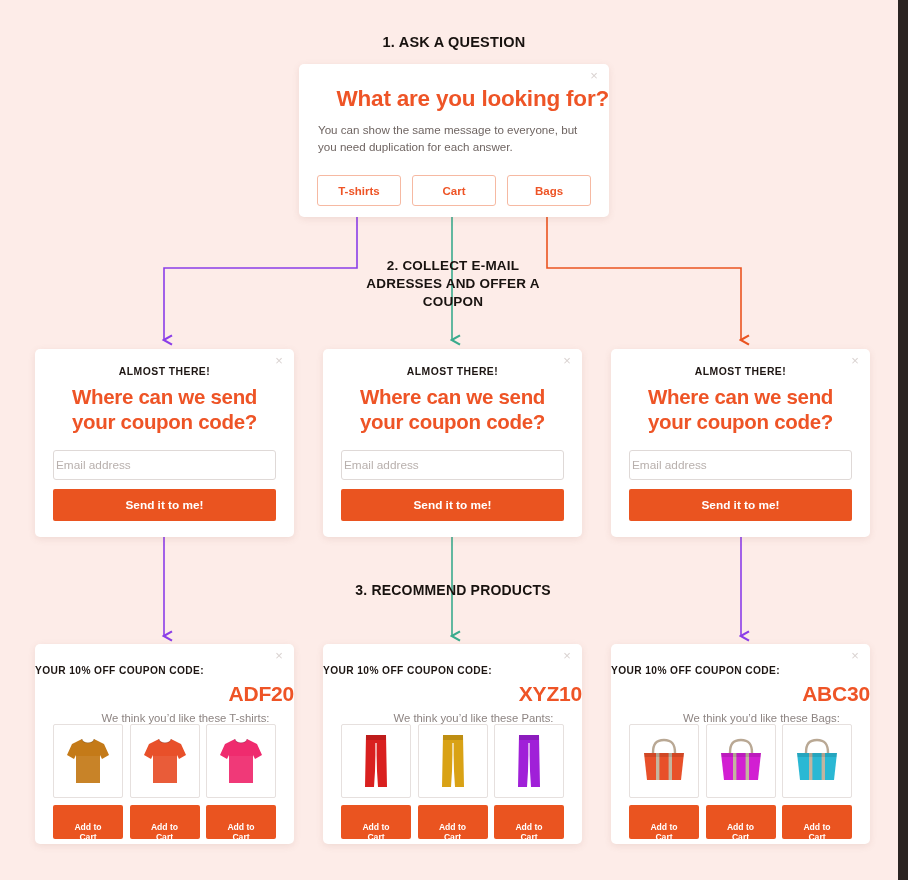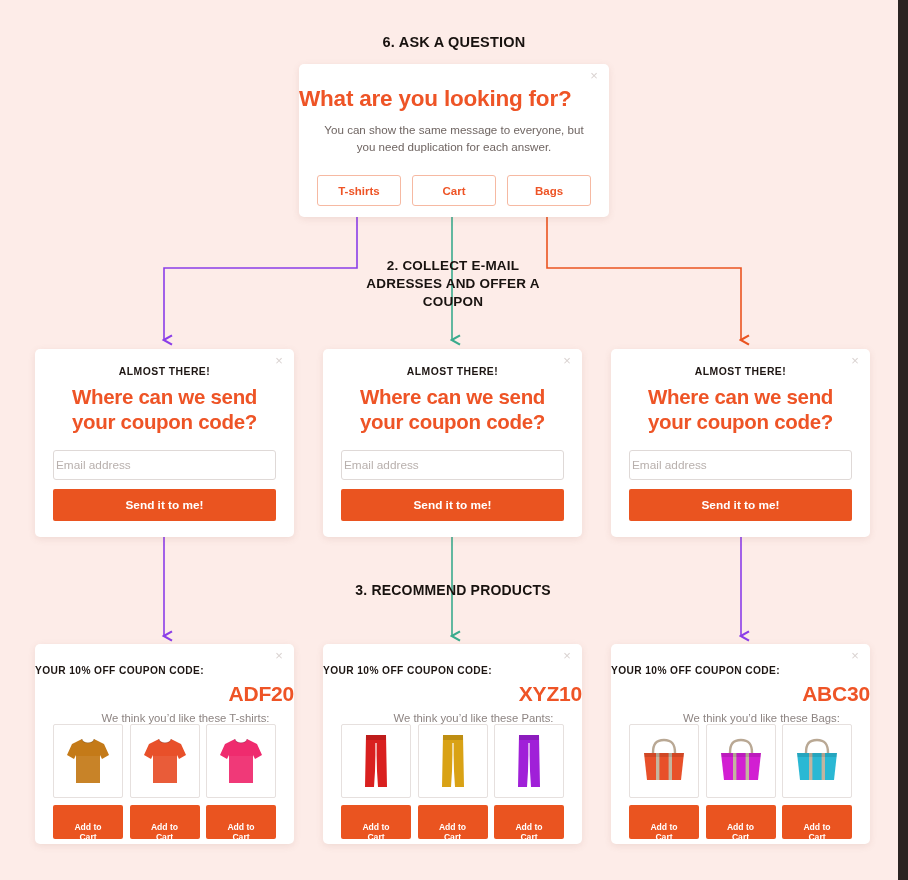--- a/index.html
+++ b/index.html
@@ -85,30 +85,30 @@
     font-family: "Liberation Sans", sans-serif;
   }
 
   
   #card-question {
     left: 299px; top: 64px;
     width: 310px; height: 153px;
   }
   .q-title {
     margin: 22px 0 0 0;
-    text-align: left;
+    text-align: right;
     font-size: 22.5px;
     font-weight: bold;
     color: #ee5426;
     letter-spacing: -0.2px;
   }
   .q-sub {
     margin: 9px auto 0 auto;
     width: 272px;
-    text-align: center;
+    text-align: left;
     font-size: 11.6px;
     color: #6f6562;
     line-height: 1.5;
   }
   .choice-row {
     position: absolute;
     left: 18px;
     bottom: 11px;
     width: 274px;
     display: flex;
@@ -292,21 +292,21 @@
     <path d="M164,521 L164,636" fill="none" stroke="#8b3ee8" stroke-width="1.6" marker-end="url(#ah-purple)"></path>
     <circle cx="164" cy="519" r="5" fill="#8b3ee8"></circle>
 
     <path d="M452,521 L452,636" fill="none" stroke="#3aab8d" stroke-width="1.6" marker-end="url(#ah-teal)"></path>
     <circle cx="452" cy="519" r="5" fill="#3aab8d"></circle>
 
     <path d="M741,521 L741,636" fill="none" stroke="#8b3ee8" stroke-width="1.6" marker-end="url(#ah-purple)"></path>
     <circle cx="741" cy="519" r="5" fill="#8b3ee8"></circle>
   </svg>
 
-  <div class="section-title" id="sec1">6. ASK A QUESTION</div>
+  <div class="section-title" id="sec1">1. ASK A QUESTION</div>
   <div class="section-title" id="sec2">2. COLLECT E-MAIL ADRESSES AND OFFER A COUPON</div>
   <div class="section-title" id="sec3">3. RECOMMEND PRODUCTS</div>
 
   <div class="card" id="card-question">
     <div class="close-icon">×</div>
     <div class="q-title">What are you looking for?</div>
     <div class="q-sub">You can show the same message to everyone, but you need duplication for each answer.</div>
     <div class="choice-row">
       <button class="choice-btn">T-shirts</button>
       <button class="choice-btn">Cart</button>

